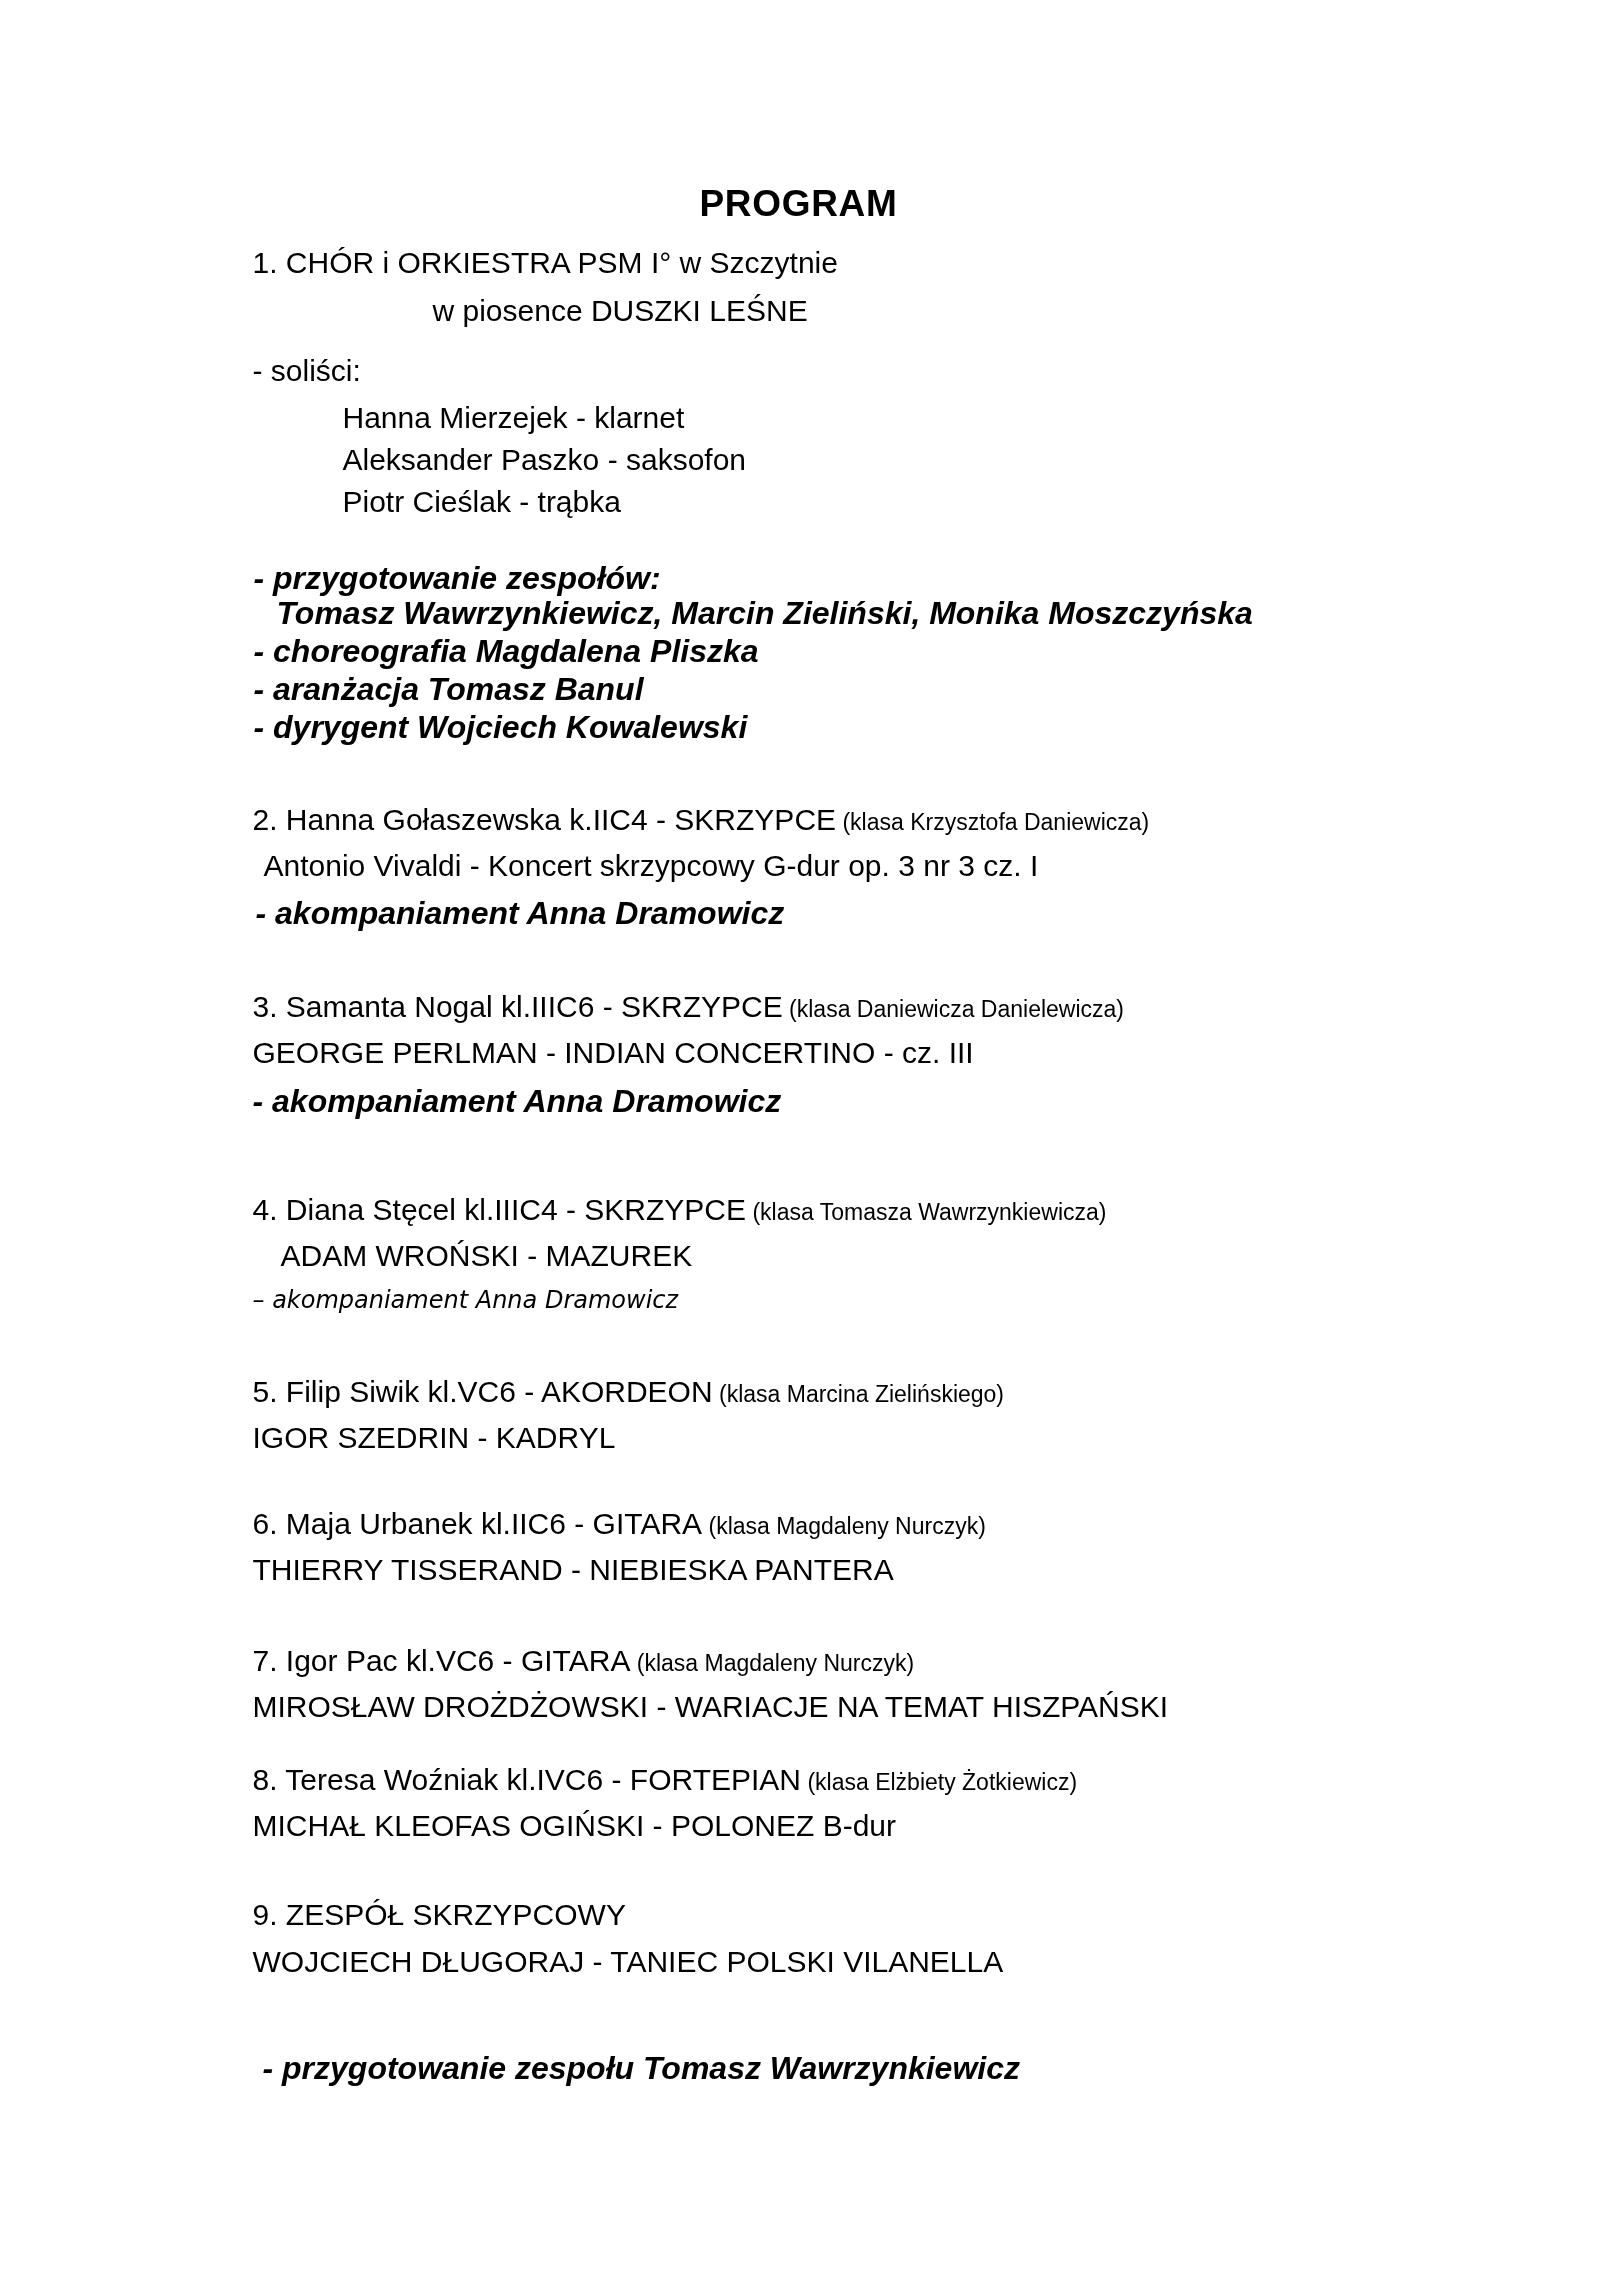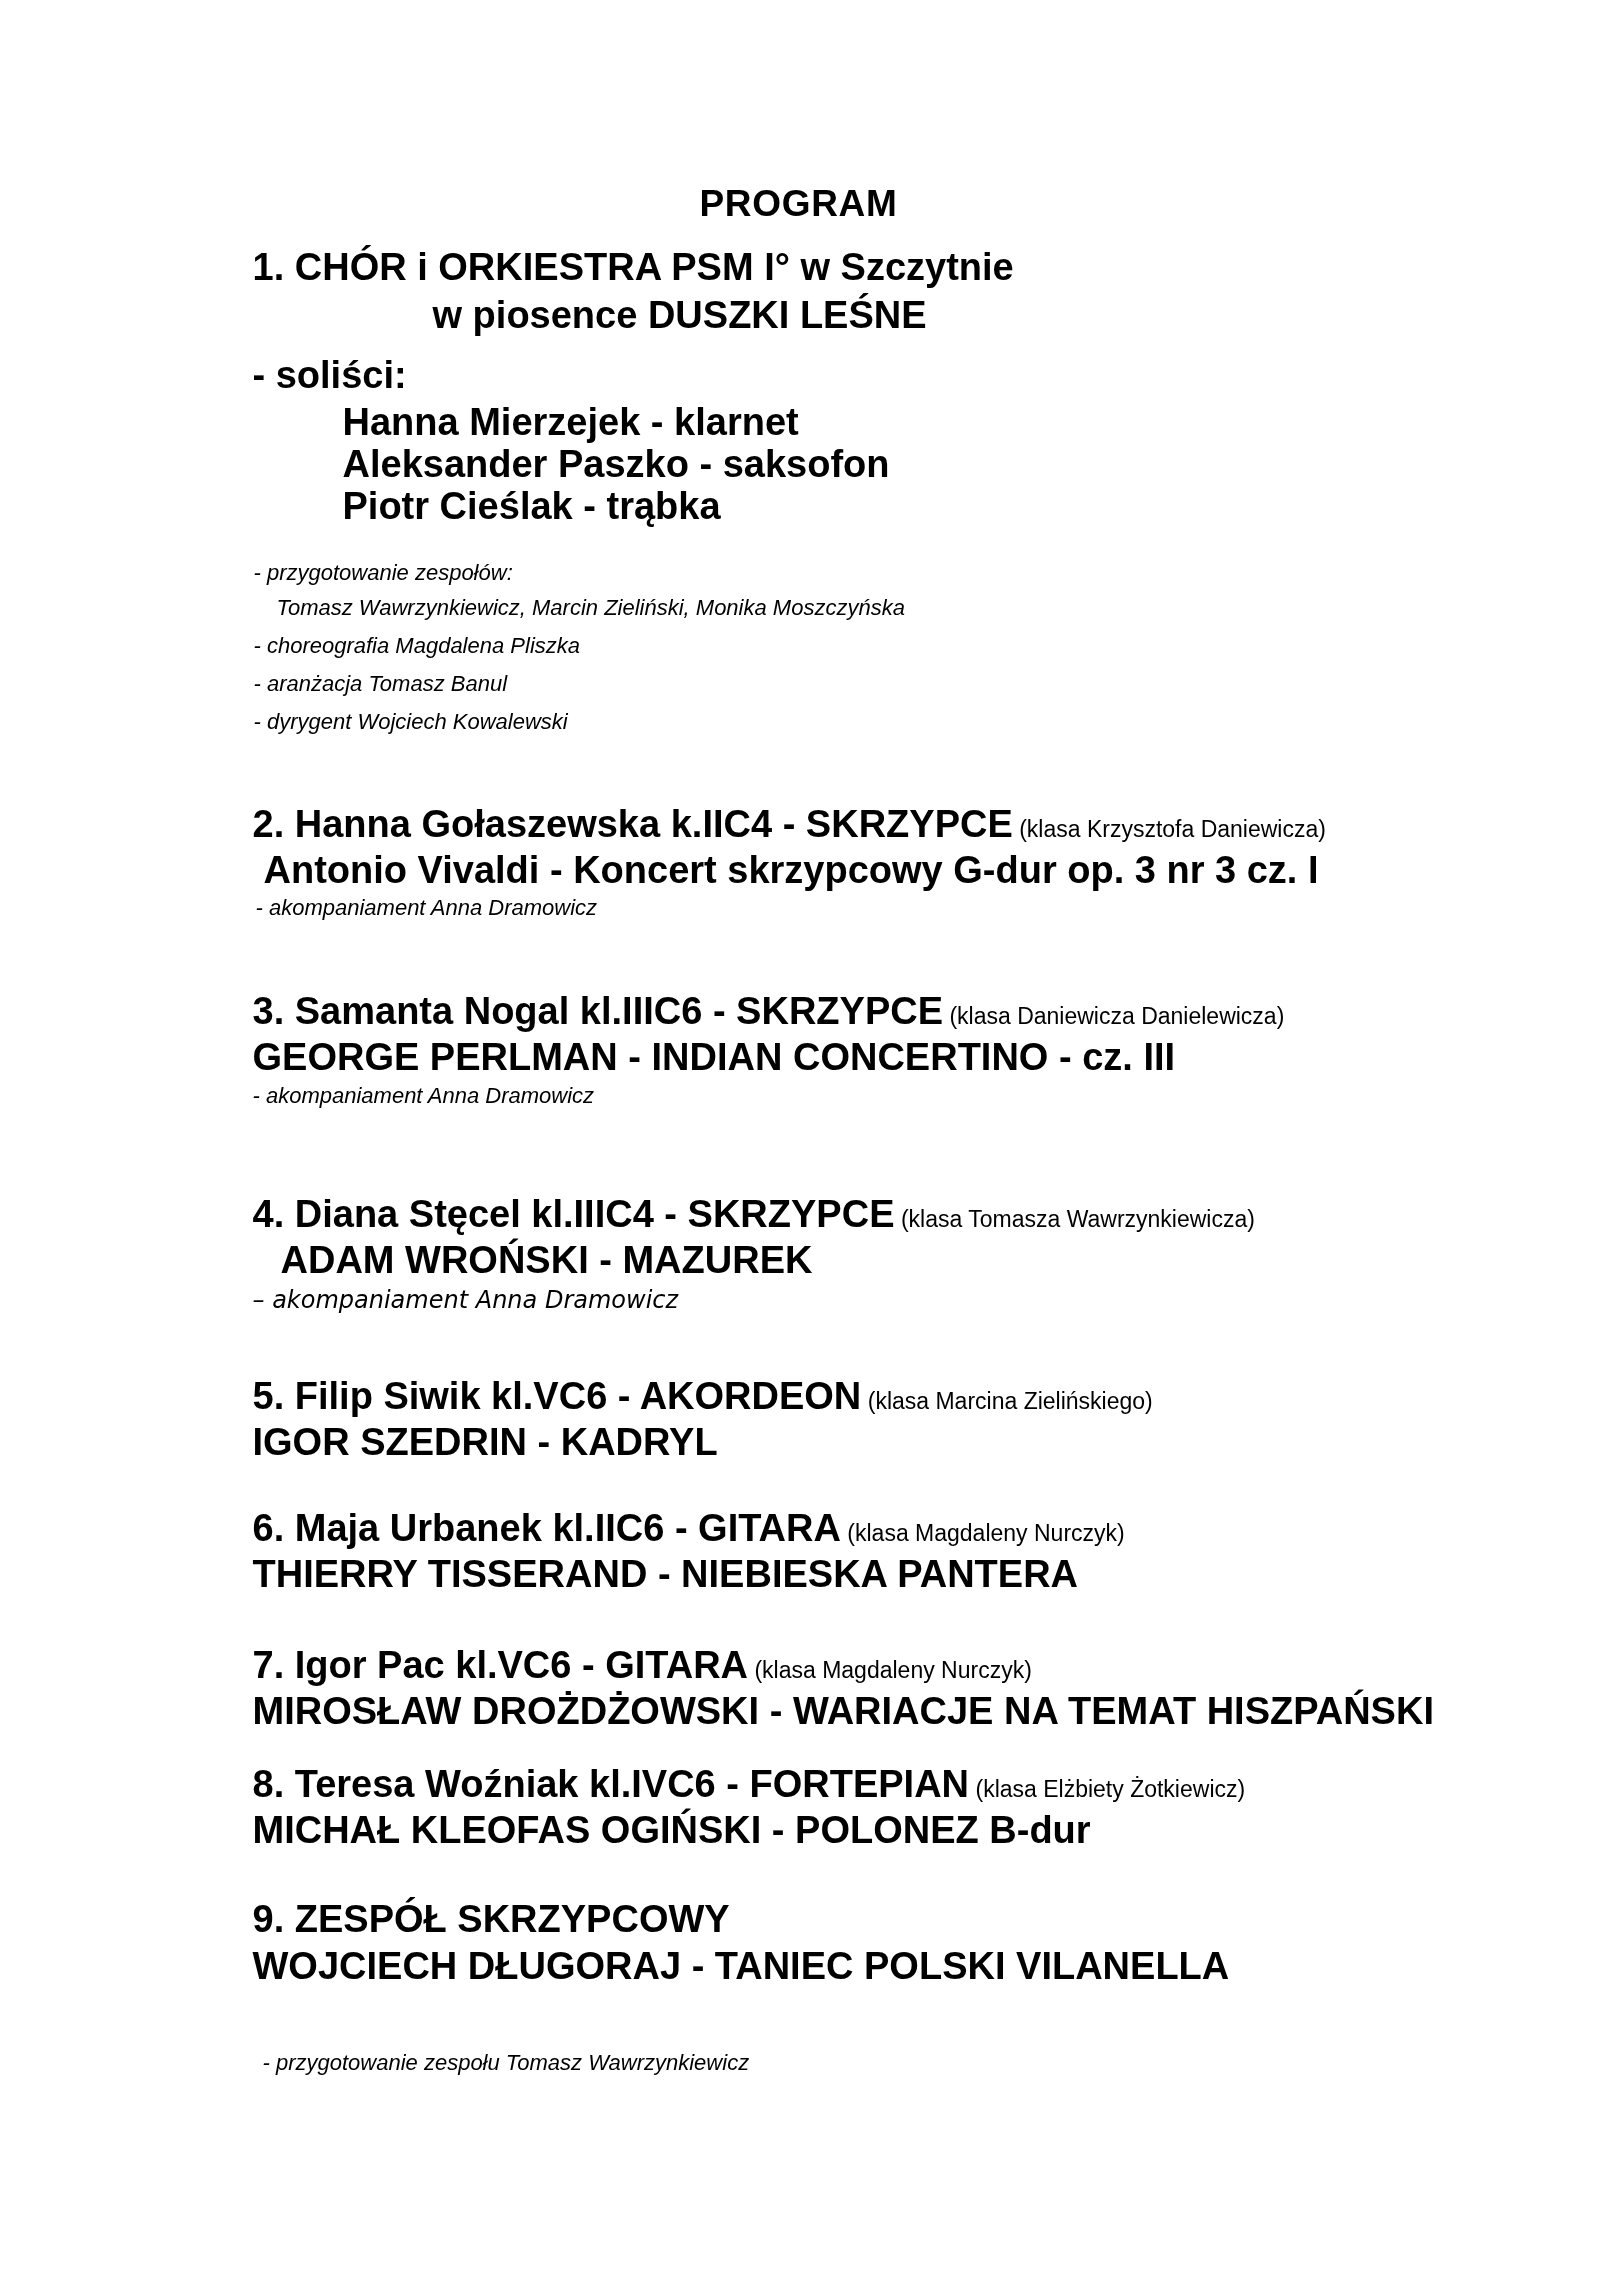--- a/index.html
+++ b/index.html
@@ -35,22 +35,22 @@
   }
 
   
   .tline {
     position: absolute;
     white-space: nowrap;
     line-height: 1.18;
   }
 
   
-  .s-main     { font-size: 38px; font-weight: bold; }
-  .s-ital     { font-size: 22px; font-style: italic; }
+  .s-main     { font-size: 30px; font-weight: normal; }
+  .s-ital     { font-size: 32px; font-style: italic; font-weight: bold; }
   .s-ital-alt { font-size: 24px; font-style: italic; font-family: "DejaVu Sans", sans-serif; }
 
   .paren {
     font-size: 23px;
     font-style: normal;
   }
 
   
   .x-margin   { left: 193px; }
   .x-bullet   { left: 194px; }

